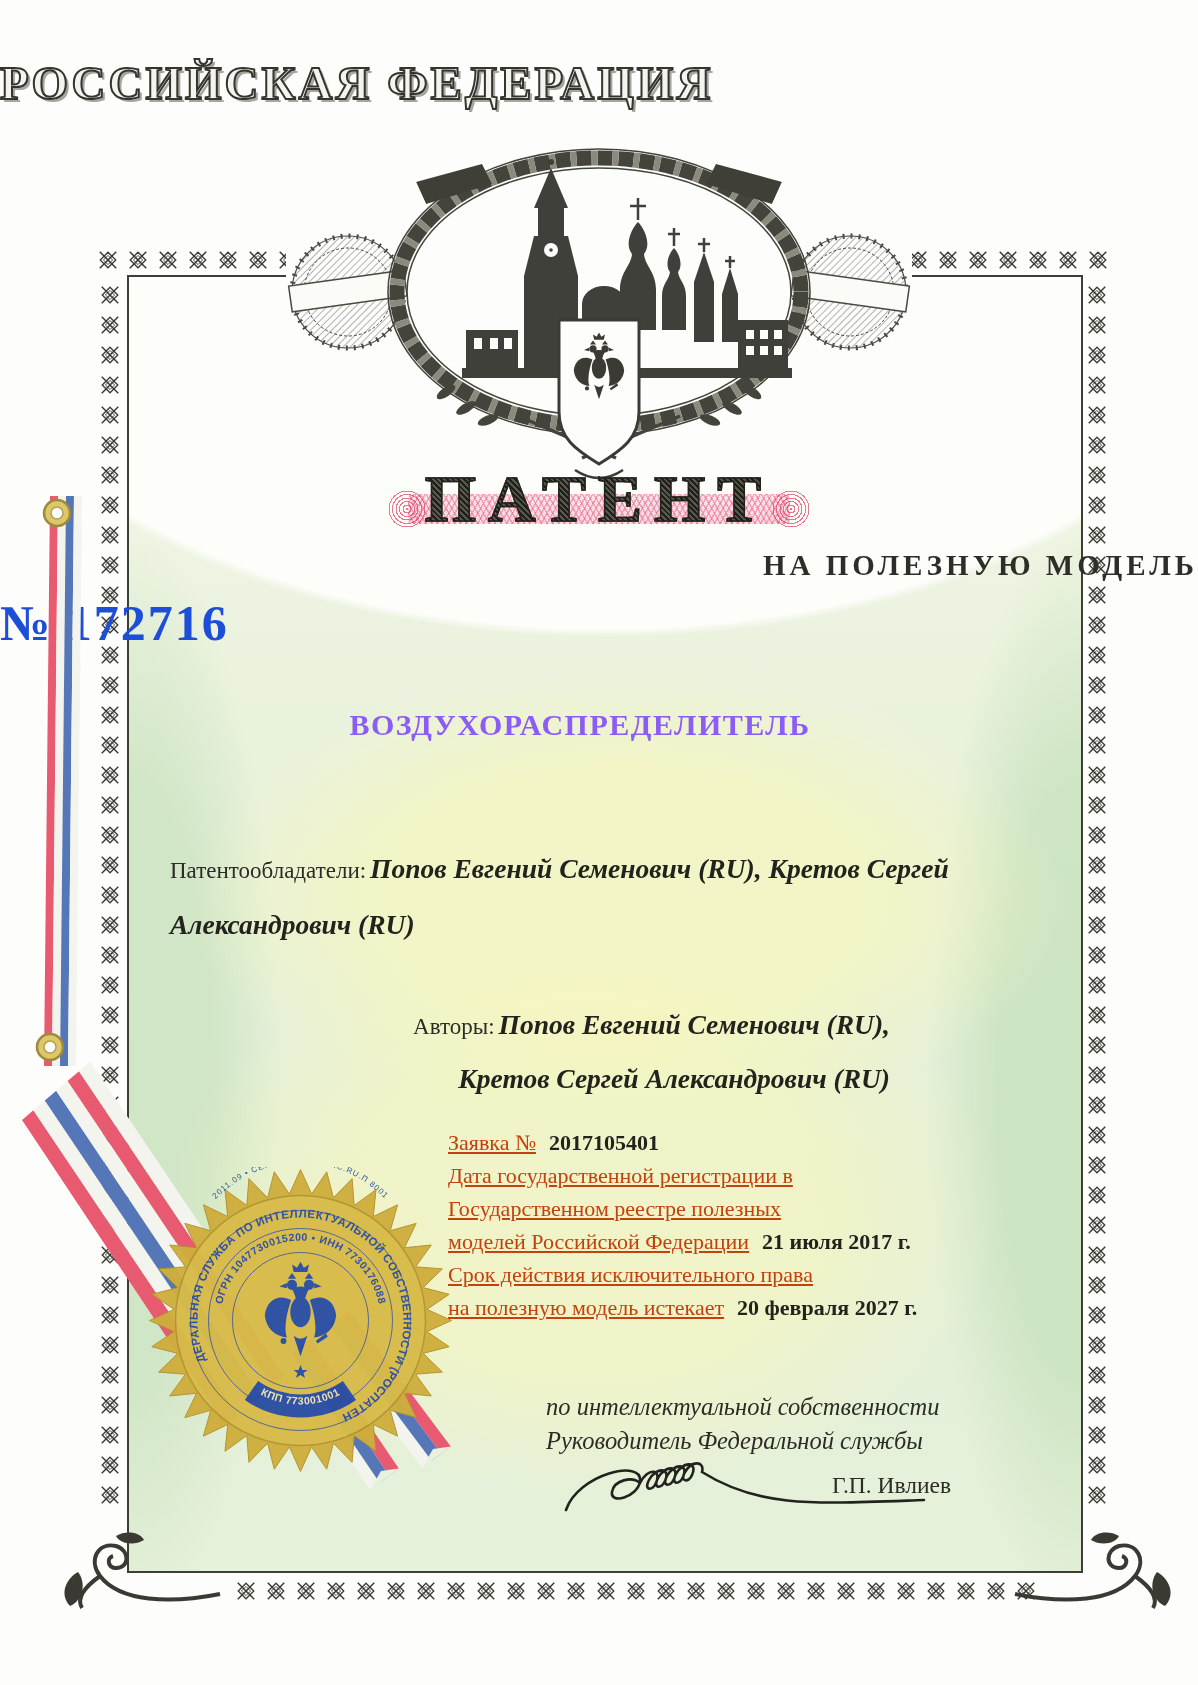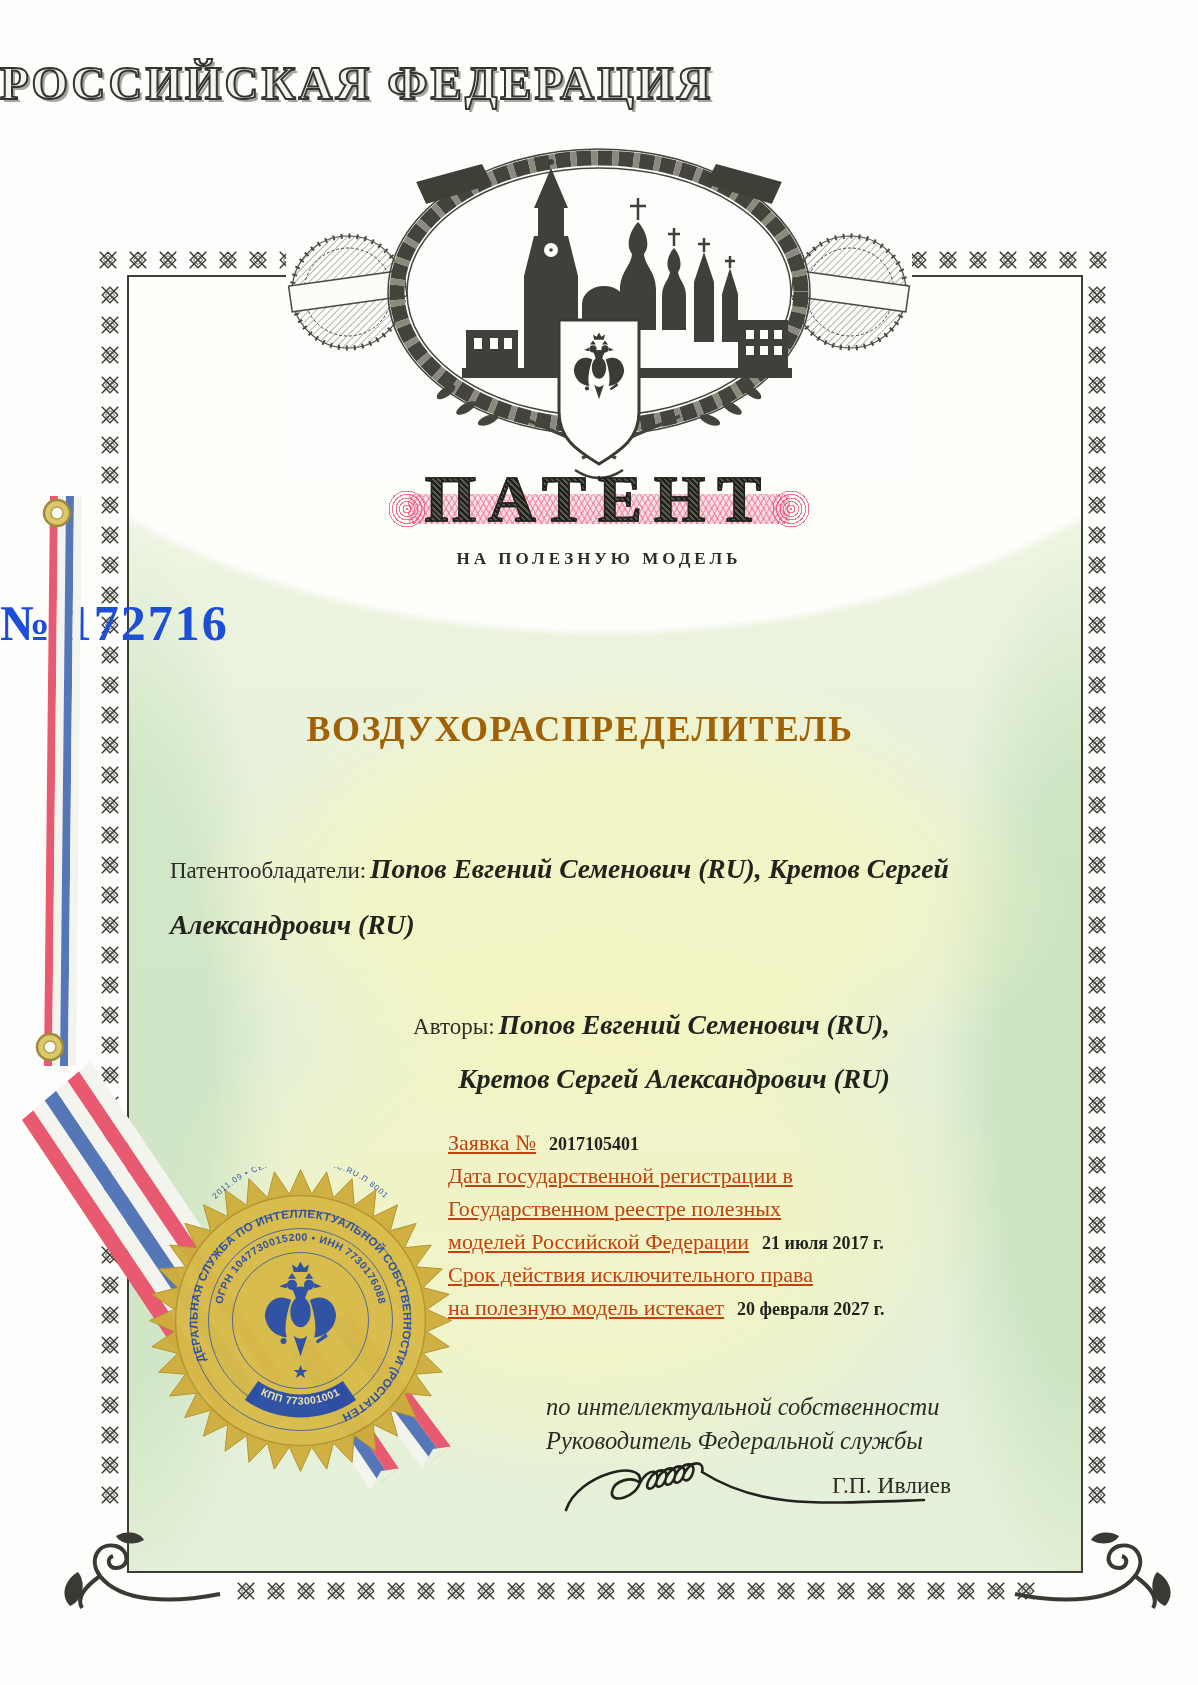--- a/index.html
+++ b/index.html
@@ -55,42 +55,42 @@
   .patent-title{
     position:absolute;left:0;top:466px;width:100%;text-align:center;z-index:4;
     font-size:66px;font-weight:bold;letter-spacing:12px;line-height:1;
     -webkit-text-stroke:1.5px #23231e;white-space:nowrap;
   }
   .patent-title .clip{
     background:repeating-linear-gradient(45deg,#58584d 0 2px,#1f1f1a 2px 4px);
     -webkit-background-clip:text;background-clip:text;color:transparent;
   }
   .patent-subtitle{
-    position:absolute;left:0;top:549px;width:100%;text-align:center;z-index:4;
-    font-size:17px;font-weight:bold;letter-spacing:4px;color:#2e2e28;white-space:nowrap;
+    position:absolute;left:0;top:549px;width:100%;text-align:right;z-index:4;
+    font-size:29px;font-weight:bold;letter-spacing:4px;color:#2e2e28;white-space:nowrap;
   }
   .patent-number{
     position:absolute;left:0;top:594px;width:100%;text-align:left;z-index:4;
     font-size:50px;font-weight:bold;color:#1d4ed8;letter-spacing:2px;white-space:nowrap;
   }
   
   .invention-title{
     position:absolute;left:0;top:708px;width:1160px;text-align:center;z-index:4;
-    font-size:36px;font-weight:bold;letter-spacing:1.5px;color:#a16207;white-space:nowrap;
+    font-size:30px;font-weight:bold;letter-spacing:1.5px;color:#8b5cf6;white-space:nowrap;
   }
   
   .holders{position:absolute;left:170px;top:843px;width:820px;z-index:4;line-height:52px;}
   .authors{position:absolute;left:170px;top:1000px;width:720px;z-index:4;line-height:50px;text-align:right;}
   .plain-label{font-size:23px;color:#2c2c27;}
   .person-names{font-size:27.5px;font-weight:bold;font-style:italic;color:#23231e;}
   
   .details{position:absolute;left:448px;top:1126px;width:545px;z-index:4;}
   .details .row{height:33px;line-height:33px;white-space:nowrap;}
   .details .lbl{font-size:22px;color:#c2410c;text-decoration:underline;}
-  .details .val{font-size:18px;font-weight:bold;color:#23231e;margin-left:9px;}
+  .details .val{font-size:22px;font-weight:bold;color:#23231e;margin-left:9px;}
   
   .sig-title{position:absolute;left:546px;top:1390px;z-index:4;font-size:24.5px;font-style:italic;line-height:34px;color:#2c2c27;}
   .sig-script{position:absolute;left:552px;top:1456px;z-index:6;}
   .signer-name{position:absolute;left:832px;top:1472px;z-index:4;font-size:23.5px;color:#2c2c27;}
   
   .ribbon{position:absolute;left:20px;top:480px;width:440px;height:1085px;z-index:5;}
   .seal{position:absolute;left:147px;top:1167px;width:307px;height:307px;z-index:6;opacity:.97;}
   .st-w{fill:#f4f4ef;}.st-b{fill:#5577b8;}.st-r{fill:#e85a70;}
 </style>
 </head>

